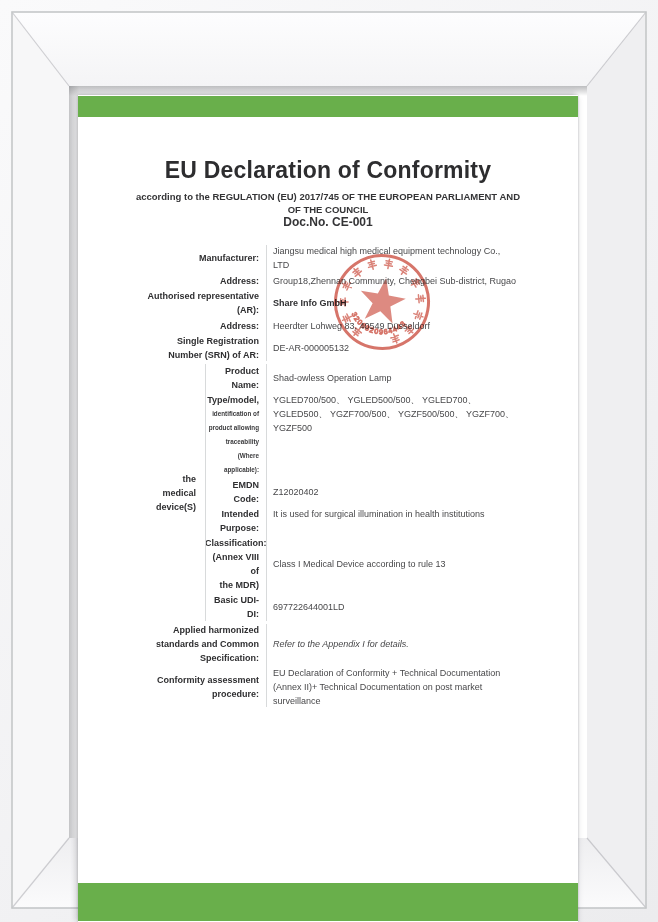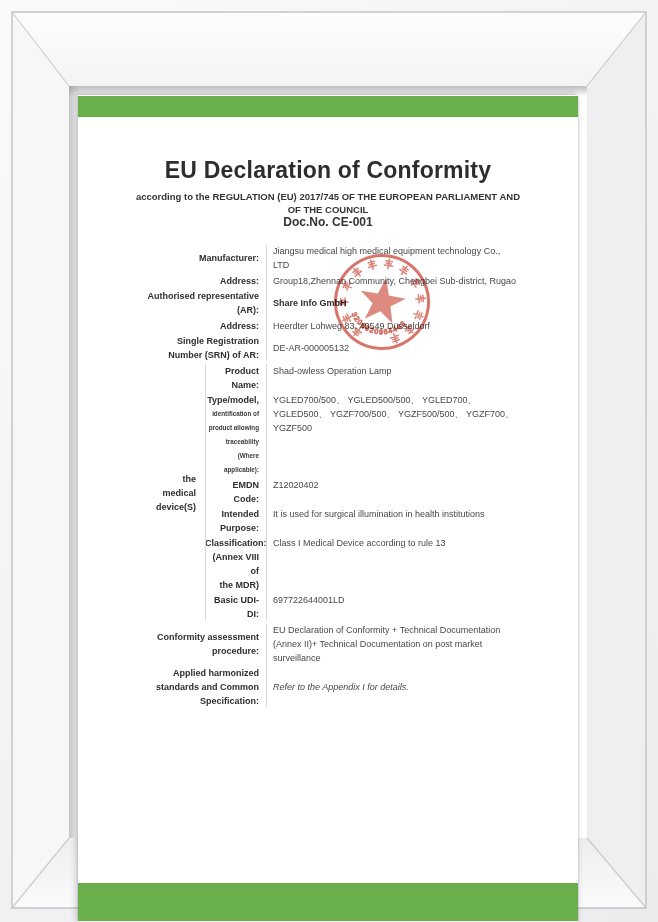--- a/index.html
+++ b/index.html
@@ -38,21 +38,21 @@
   .lbl{width:188px;flex:0 0 188px;text-align:right;padding-right:7px;font-weight:bold;color:#2f2f31}
   .val{flex:1;padding-left:7px;padding-right:18px;color:#48484a}
   .ml{white-space:pre-line}
   .b{font-weight:bold;color:#2f2f31}
   .i{font-style:italic}
   .decl{margin:4px 0 3px 37px;font-size:9.5px;font-weight:bold;color:#2d2d2f;line-height:14px}
   
   .device{display:flex}
   .outer-cell{width:127px;flex:0 0 127px;display:flex;align-items:center;justify-content:flex-end;padding-right:9px;text-align:right;font-weight:bold;color:#2f2f31}
   .inner{flex:1}
-  .drow{display:flex;align-items:flex-start;min-height:15px;margin:1px 0}
+  .drow{display:flex;align-items:center;min-height:15px;margin:1px 0}
   .drow.start{align-items:flex-start}
   .dlbl{width:61px;flex:0 0 61px;text-align:right;padding-right:7px;font-weight:bold;color:#2f2f31}
   .dval{flex:1;padding-left:7px;padding-right:18px;color:#48484a}
   .tiny{display:block;font-size:6.3px;font-weight:bold;color:#3a3a3c;line-height:14px}
   
   .stamp{
     position:absolute;left:248px;top:151px;width:112px;height:112px;
     mix-blend-mode:multiply;opacity:.8;filter:blur(.4px);
     pointer-events:none;
   }
@@ -187,31 +187,31 @@
             <div class="drow">
               <div class="dlbl">Basic UDI-DI:</div>
               <div class="dval">697722644001LD</div>
             </div>
           </div>
         </div>
 
         <div class="sect">
           <div class="vline vl-188"></div>
           <div class="row">
+            <div class="lbl ml">Applied harmonized
+standards and Common
+Specification:</div>
+            <div class="val i">Refer to the Appendix I for details.</div>
+          </div>
+          <div class="row">
             <div class="lbl ml">Conformity assessment
 procedure:</div>
             <div class="val ml">EU Declaration of Conformity + Technical Documentation
 (Annex II)+ Technical Documentation on post market
 surveillance</div>
-          </div>
-          <div class="row">
-            <div class="lbl ml">Applied harmonized
-standards and Common
-Specification:</div>
-            <div class="val i">Refer to the Appendix I for details.</div>
           </div>
         </div>
 
       </div>
     </div>
 
     <svg class="stamp" viewBox="-56 -56 112 112" aria-hidden="true">
       <g transform="rotate(10)">
         <circle cx="0" cy="0" r="46.5" fill="none" stroke-width="3"></circle>
         <polygon class="fill" opacity=".85" points="0,-24 5.6,-7.7 22.8,-7.4 9,2.9 14.1,19.4 0,9.5 -14.1,19.4 -9,2.9 -22.8,-7.4 -5.6,-7.7"></polygon>

